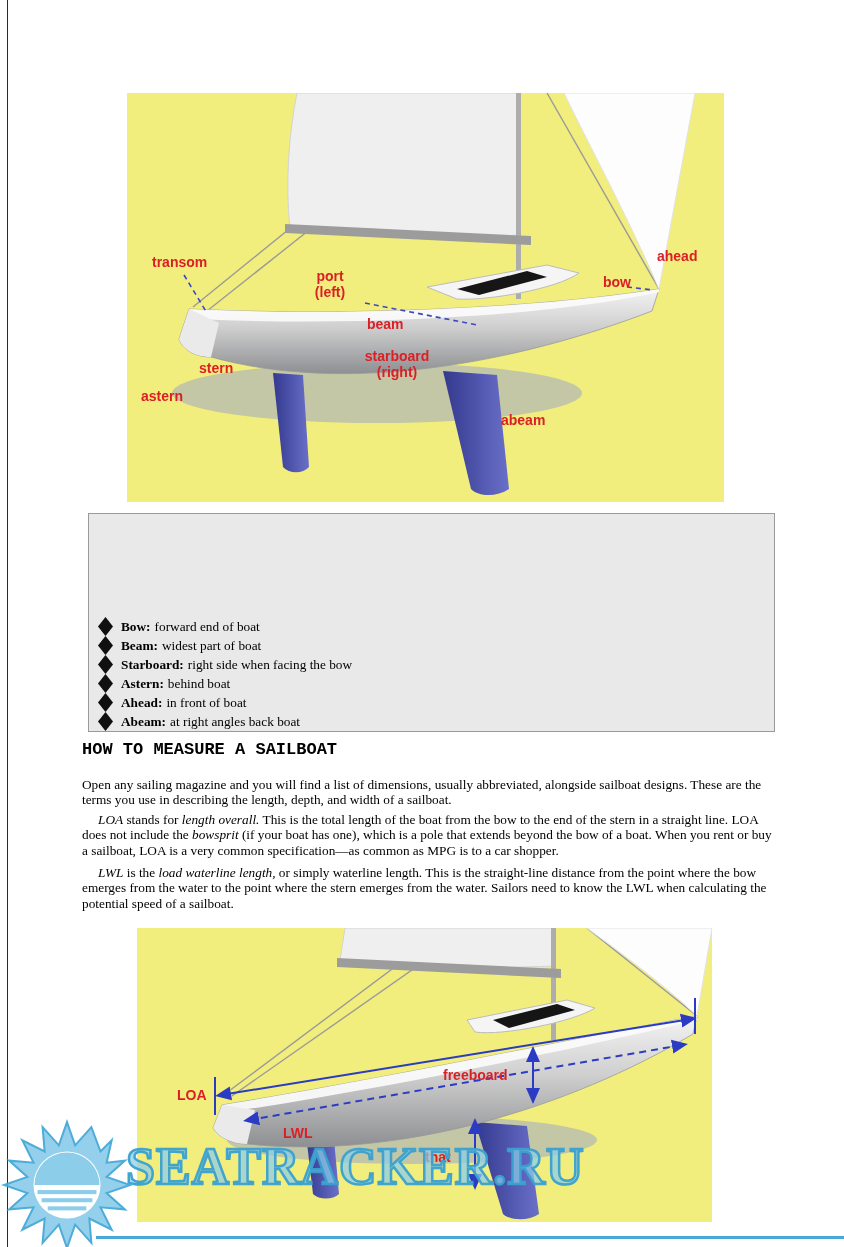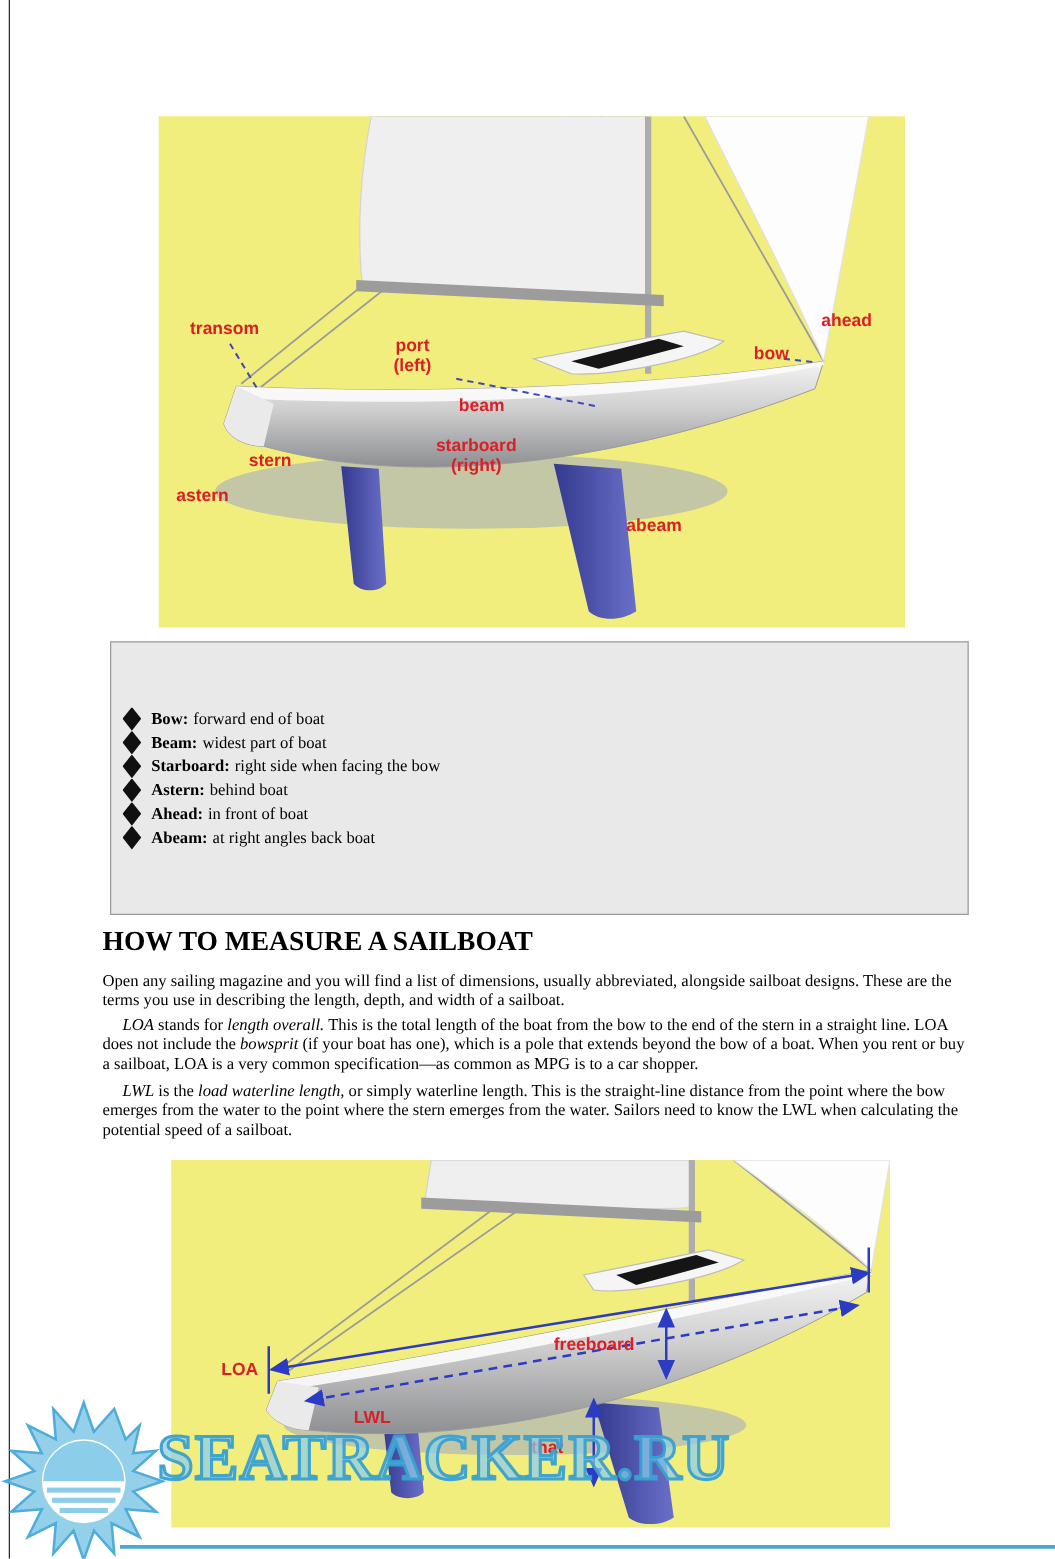--- a/index.html
+++ b/index.html
@@ -6,25 +6,25 @@
   html,body{width:844px;height:1247px}
   body{position:relative;background:#fff;font-family:"Liberation Serif",serif;color:#000;overflow:hidden}
   .edge-line{position:absolute;left:7px;top:0;width:1px;height:1247px;background:#2b2b2b}
   figure.diag{position:absolute;background:#f1ee7d;overflow:hidden}
   .d1{left:127px;top:93px;width:597px;height:409px}
   .d2{left:137px;top:928px;width:575px;height:294px}
   .diag svg.boat{position:absolute;left:0;top:0}
   .lbl{position:absolute;font-family:"Liberation Sans",sans-serif;font-weight:bold;font-size:14px;color:#da1f26;
        white-space:pre-line;text-align:center;line-height:1.12;z-index:3}
   .glossary{position:absolute;left:88px;top:513px;width:687px;height:219px;background:#e9e9e9;border:1px solid #9a9a9a;
-            display:flex;flex-direction:column;justify-content:center;padding-left:9px}
+            display:flex;flex-direction:column;justify-content:flex-end;padding-left:9px}
   .g-row{display:flex;align-items:center;font-size:13.3px;line-height:1}
   .diamond{width:15px;height:19px;background:#101010;clip-path:polygon(50% 0,100% 50%,50% 100%,0 50%);margin-right:8px;flex:none}
   .g-term{font-weight:bold;margin-right:4px}
-  h2.heading{position:absolute;left:82px;top:740px;font-size:22px;font-family:Liberation Serif, serif;font-weight:bold}
+  h2.heading{position:absolute;left:82px;top:740px;font-size:17px;font-family:Liberation Mono, monospace;font-weight:bold}
   .para{position:absolute;left:82px;width:692px;font-size:13.3px;line-height:15.4px}
   .p1{top:777px}
   .p2{top:812px;text-indent:16px}
   .p3{top:865px;text-indent:16px}
   .it{font-style:italic}
   .wm-text{position:absolute;left:126px;top:1137px;width:718px;z-index:6;
            font-family:Liberation Serif, serif;font-weight:bold;font-size:52px;letter-spacing:1px;
            color:rgba(140,205,234,0.72);-webkit-text-stroke:2.5px rgba(57,160,207,0.95);white-space:nowrap}
   .wm-line{position:absolute;left:96px;top:1236px;width:748px;height:3px;background:#49a8d6;z-index:6}
   .sun{position:absolute;left:1px;top:1119px;z-index:7}
@@ -69,21 +69,21 @@
     <path class="dash" d="M238,210 L350,232"></path>
     <path class="dash" d="M500,194 L526,197"></path>
   </svg>
   <span class="lbl" style="left:25px;top:162px">transom</span>
   <span class="lbl" style="left:166px;top:176px;width:74px">port
 (left)</span>
   <span class="lbl" style="left:240px;top:224px">beam</span>
   <span class="lbl" style="left:476px;top:182px">bow</span>
   <span class="lbl" style="left:530px;top:156px">ahead</span>
   <span class="lbl" style="left:72px;top:268px">stern</span>
-  <span class="lbl" style="left:212px;top:256px;width:84px">starboard
+  <span class="lbl" style="left:228px;top:256px;width:84px">starboard
 (right)</span>
   <span class="lbl" style="left:14px;top:296px">astern</span>
   <span class="lbl" style="left:374px;top:320px">abeam</span>
 </figure>
 
 <div class="glossary">
   <div class="g-row">
       <span class="diamond"></span>
       <span class="g-term">Bow:</span>
       <span>forward end of boat</span>

